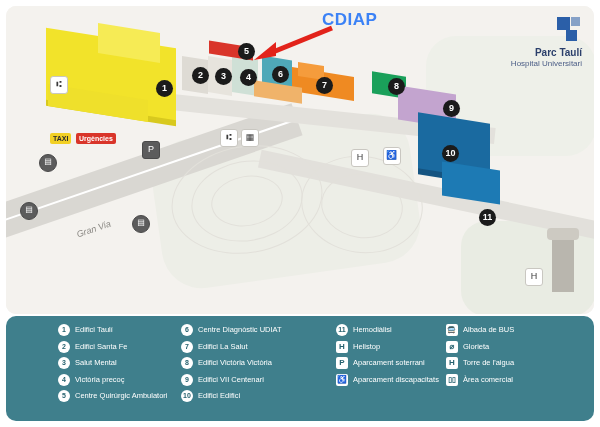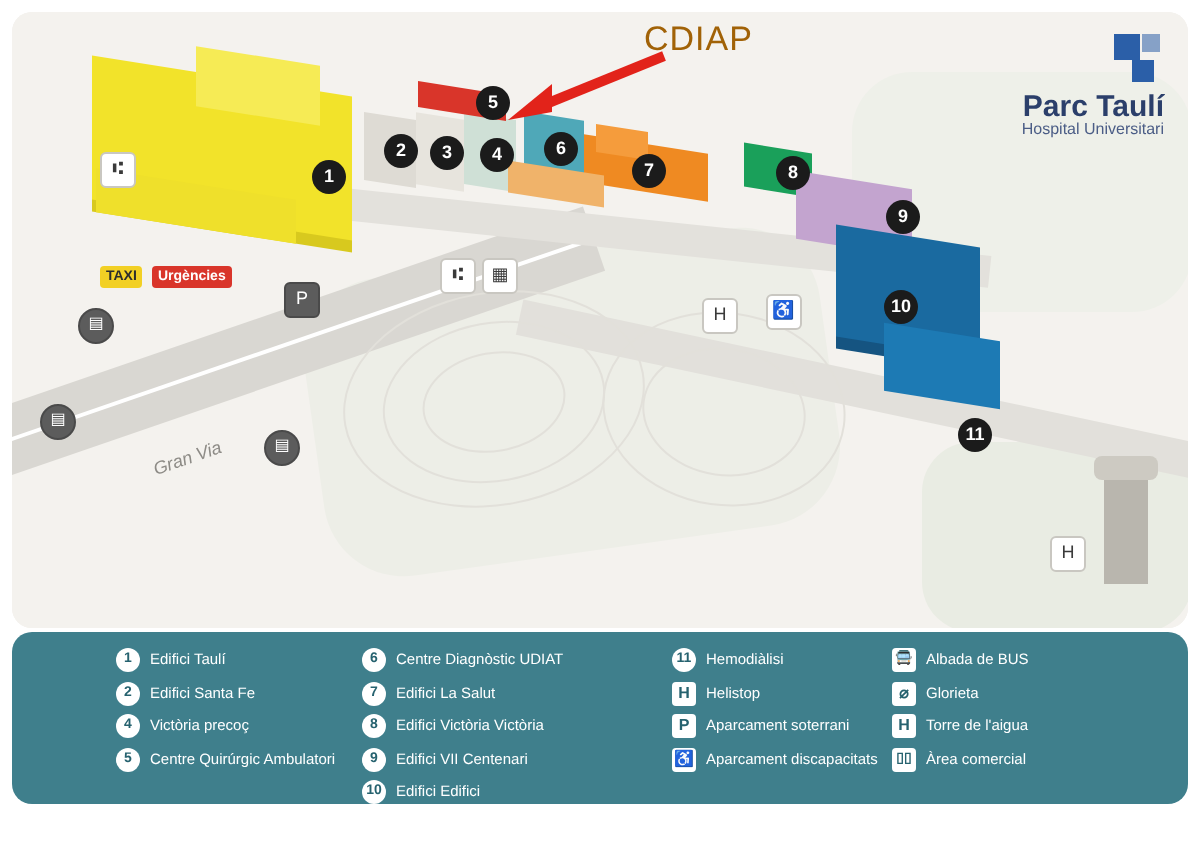--- a/index.html
+++ b/index.html
@@ -45,37 +45,37 @@
 
   
   .taglbl{
     position:absolute;font-size:7px;line-height:11px;
     padding:0 3px;border-radius:2px;color:#fff;font-weight:bold;
   }
 
   
   .cdiap-text{
     position:absolute;left:322px;top:10px;
-    color:#a16207;font-size:17px;font-weight:normal;letter-spacing:.5px;
+    color:#3b82f6;font-size:17px;font-weight:bold;letter-spacing:.5px;
   }
 
   
   .street{
     position:absolute;color:#8d8b86;font-size:9px;font-style:italic;
   }
 
   
   .logo-box{position:absolute;right:12px;top:10px;text-align:right;}
   .logo-mark{width:26px;height:26px;display:inline-block;position:relative;}
-  .brand1{font-size:15px;font-weight:bold;color:#2b3f6b;line-height:13px;}
+  .brand1{font-size:10px;font-weight:bold;color:#2b3f6b;line-height:13px;}
   .brand2{font-size:8px;color:#4b5d86;line-height:10px;}
 
   
   .legend{
-    position:absolute;left:6px;top:316px;width:588px;height:86px;
+    position:absolute;left:6px;top:316px;width:588px;height:105px;
     background:#3f7f8c;border-radius:10px;color:#ffffff;
   }
   .legcol{position:absolute;top:7px;}
   .legrow{display:flex;align-items:flex-start;margin-bottom:3.5px;}
   .legnum{
     width:12px;height:12px;border-radius:50%;background:#ffffff;color:#26626f;
     font-size:7px;line-height:12px;text-align:center;font-weight:bold;
     flex:0 0 12px;margin-right:5px;margin-top:1px;
   }
   .legicon{
@@ -191,20 +191,24 @@
     <div class="legcol c1">
       <div class="legrow">
           <div class="legnum">1</div>
           <div class="legtxt">Edifici Taulí</div>
         </div>
       <div class="legrow">
           <div class="legnum">2</div>
           <div class="legtxt">Edifici Santa Fe</div>
         </div>
       <div class="legrow">
+          <div class="legnum">3</div>
+          <div class="legtxt">Salut Mental</div>
+        </div>
+      <div class="legrow">
           <div class="legnum">4</div>
           <div class="legtxt">Victòria precoç</div>
         </div>
       <div class="legrow">
           <div class="legnum">5</div>
           <div class="legtxt">Centre Quirúrgic Ambulatori</div>
         </div>
     </div>
 
     <div class="legcol c2">

